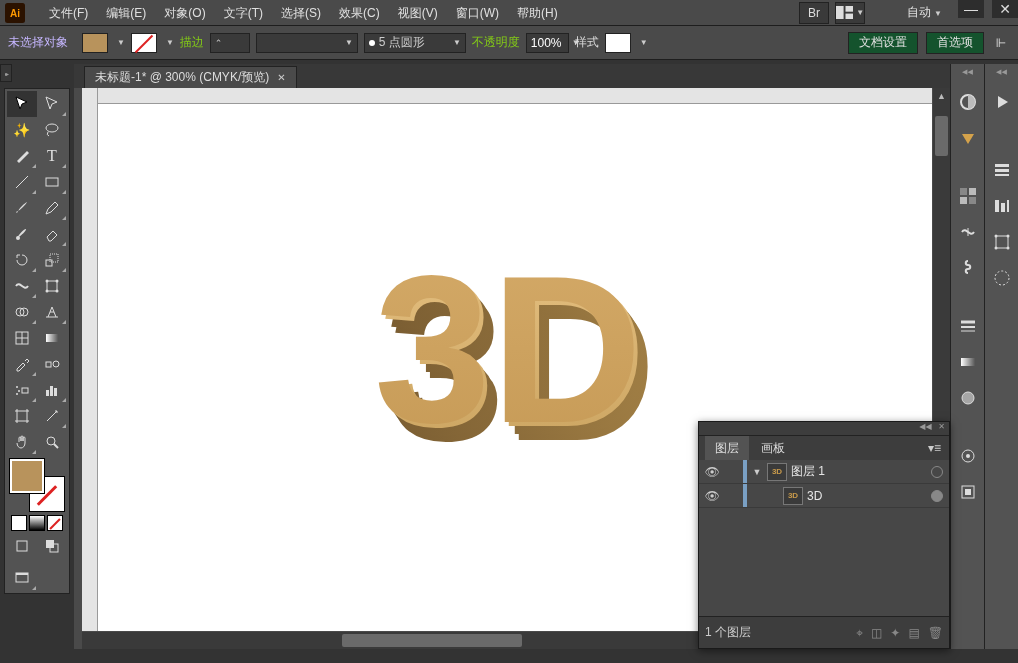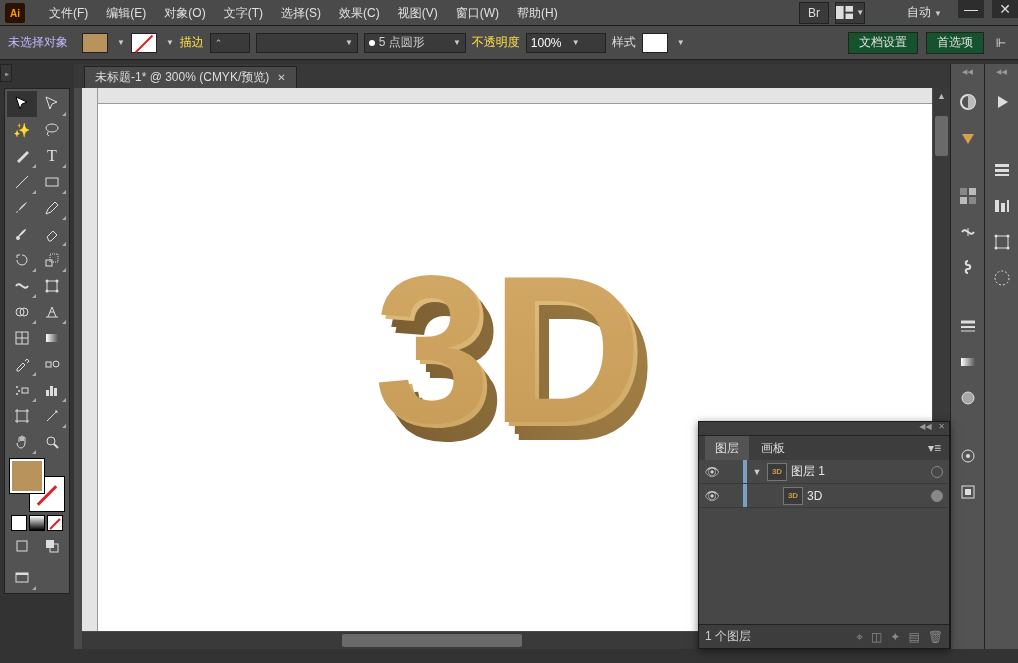--- a/index.html
+++ b/index.html
@@ -18,23 +18,23 @@
 .sys-min, .sys-close { width:26px; text-align:center; color:#ddd; font-size:14px; background:#2d2d2d; height:18px; line-height:18px; margin-top:-8px;}
 .sys-close{ margin-left:2px;}
 
 
 .controlbar { height:34px; background:#4a4a4a; border-bottom:1px solid #1e1e1e; display:flex; align-items:center; padding:0 8px; gap:6px; }
 .no-sel { color:#c4b5fd; margin-right:8px; }
 .swatch { width:26px; height:20px; border:1px solid #222; display:flex; align-items:center; justify-content:center; }
 .sw1 { background:#b8935c; }
 .sw2 { background:#fff; position:relative; }
 .diag-red::after{ content:""; position:absolute; left:0; right:0; top:50%; border-top:2px solid #d22; transform:rotate(-45deg); }
-.ctrl-label { color:#fde047; }
+.ctrl-label { color:#84cc16; }
 .ctrl-field { height:20px; background:#3a3a3a; border:1px solid #222; display:flex; align-items:center; padding:0 4px; gap:4px; }
-.ctrl-field.w40{width:40px;} .ctrl-field.w60{width:80px;} .ctrl-field.w100{width:102px;}
+.ctrl-field.w40{width:40px;} .ctrl-field.w60{width:43px;} .ctrl-field.w100{width:102px;}
 .ctrl-field input{ background:transparent; border:none; color:#fff; width:34px; font-size:12px; outline:none;}
 .right-controls{ margin-left:auto; display:flex; gap:8px; align-items:center;}
 .ctrl-button{ height:22px; padding:0 10px; background:#14532d; border:1px solid #222; display:flex; align-items:center; color:#e0e0e0;}
 .more-icn{width:18px; color:#e0e0e0; text-align:center;}
 
 
 .left-strip { position:absolute; top:64px; left:0; width:12px; height:18px; background:#383838; border:1px solid #222; display:flex; align-items:center; justify-content:center; }
 .left-strip::after{content:"▸▸"; font-size:6px; letter-spacing:-2px; color:#999;}
 
 
@@ -89,21 +89,21 @@
 .lp-menu{margin-left:auto;padding:0 8px;color:#ccc;}
 .lp-body{position:absolute;top:38px;left:0;right:0;bottom:24px;background:#474747;overflow:auto;}
 .layer-row{height:24px;display:flex;align-items:center;border-bottom:1px solid #3a3a3a;padding-left:4px;gap:4px;}
 .eye{width:18px;text-align:center;color:#ccc;}
 .lock{width:14px;}
 .disclose{width:12px;color:#ccc;font-size:9px;text-align:center;}
 .lthumb{width:20px;height:18px;border:1px solid #777;display:flex;align-items:center;justify-content:center;font-size:8px;font-weight:bold;color:#c89a4b;background:#3a3a3a;}
 .lname{flex:1;color:#e6e6e6;}
 .lcirc{width:12px;height:12px;border:1px solid #888;border-radius:50%;margin-right:6px;}
 .indent1{width:28px;}
-.lp-status{position:absolute;left:0;right:0;bottom:0;height:24px;background:#3d3d3d;border-top:1px solid #222;display:flex;align-items:center;padding:0 6px;color:#ccc;gap:8px;}
+.lp-status{position:absolute;left:0;right:0;bottom:0;height:32px;background:#3d3d3d;border-top:1px solid #222;display:flex;align-items:center;padding:0 6px;color:#ccc;gap:8px;}
 .lp-status .btns{margin-left:auto;display:flex;gap:8px;color:#888;}
 
 .bottom-strip{position:absolute;left:0;right:0;bottom:0;height:14px;background:#333;}
 .win-resize{position:absolute;right:0;bottom:0;width:14px;height:14px;}
 </style>
 </head>
 <body>
 
 <div class="menubar">
   <div class="app-logo">

